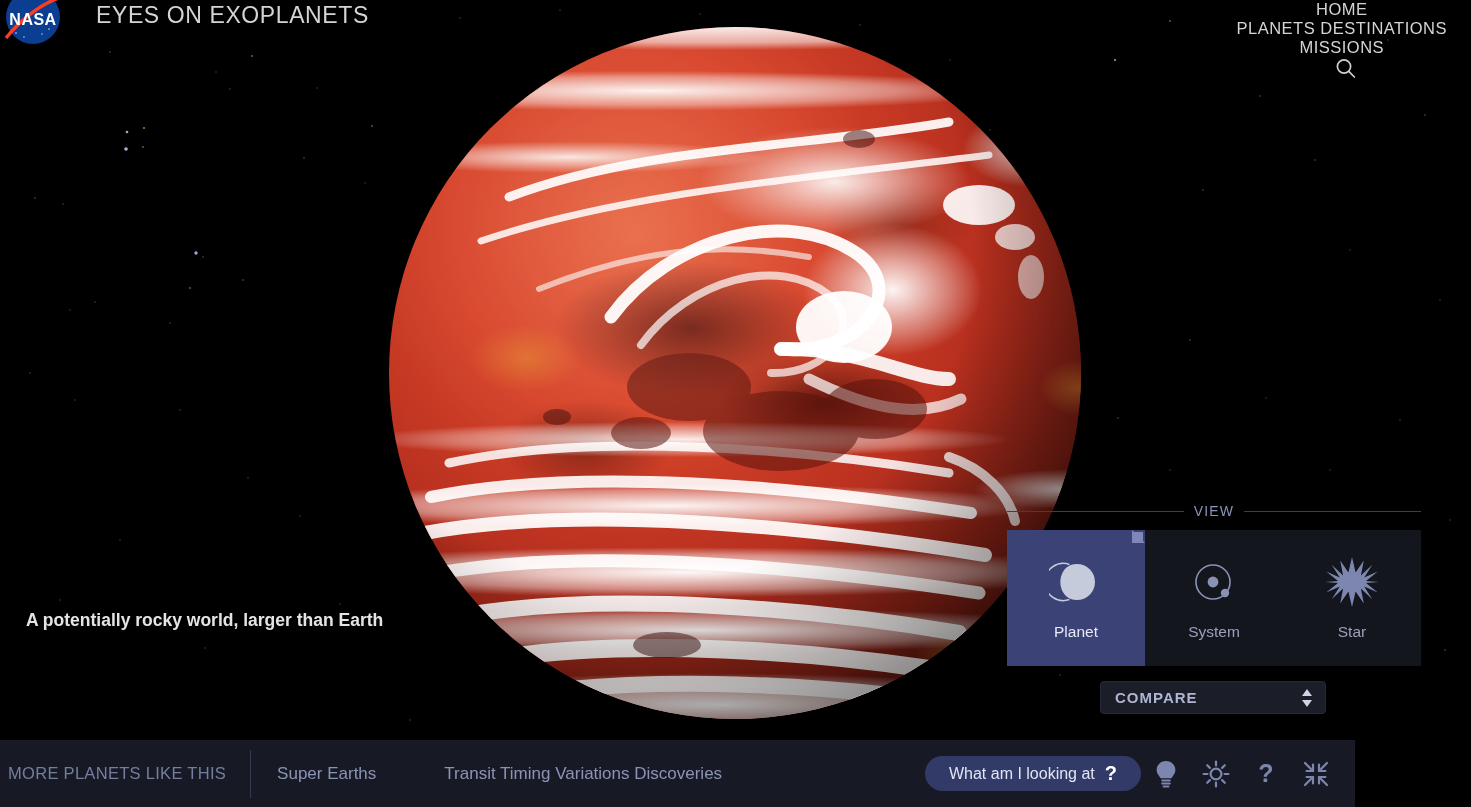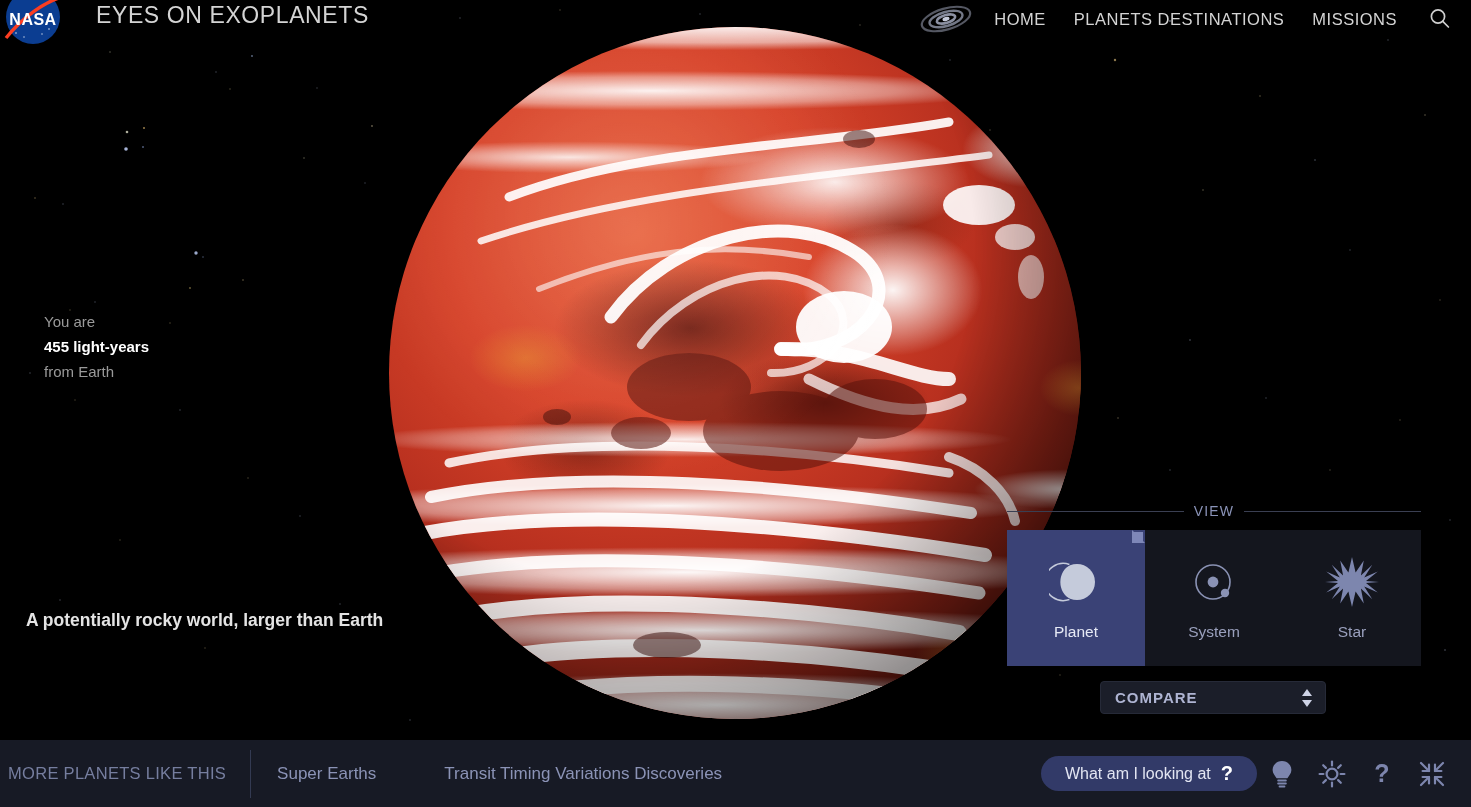--- a/index.html
+++ b/index.html
@@ -87,21 +87,21 @@
     position: absolute; left: 2px; top: -4px;
     width: 66px; height: 54px;
   }
   #app-title {
     position: absolute; left: 96px; top: 2px;
     font-size: 23px; letter-spacing: .6px;
     color: #d4d4d4; font-weight: 400; white-space: nowrap;
   }
   #nav {
     position: absolute; right: 10px; top: 0;
-    height: 38px; display: flex; align-items: center; gap: 0;
+    height: 38px; display: flex; align-items: center; gap: 0; flex-direction: column;
   }
   #nav .galaxy-icon { width: 56px; height: 30px; margin-right: 6px; }
   #nav a {
     color: #d4d4d4; text-decoration: none;
     font-size: 16.5px; letter-spacing: .5px;
     padding: 0 14px; white-space: nowrap;
   }
   #nav .search-btn {
     width: 42px; height: 34px; display: flex;
     align-items: center; justify-content: center; margin-left: 8px;
@@ -179,21 +179,21 @@
     padding: 0 12px 0 14px; cursor: pointer;
   }
   #compare .clabel {
     font-size: 15px; letter-spacing: 1px; color: #aeb4d2; font-weight: 700;
   }
   #compare .spin { width: 12px; height: 20px; }
 
   
   #bottom-bar {
     position: absolute; left: 0; bottom: 0; z-index: 10;
-    width: 1471px; height: 67px;
+    width: 1355px; height: 67px;
     background: #171a25;
     display: flex; align-items: center;
   }
   #more-label {
     margin-left: 8px; padding-right: 24px;
     font-size: 16.5px; color: #767e9f; letter-spacing: .3px; white-space: nowrap;
   }
   #bb-divider { width: 1px; height: 48px; background: #333a52; }
   #related-links { display: flex; align-items: flex-end; gap: 16px; }
   #related-links a {
@@ -356,25 +356,20 @@
       <a href="#">MISSIONS</a>
       <div class="search-btn">
         <svg width="24" height="24" viewBox="0 0 24 24" aria-hidden="true">
           <circle cx="10" cy="9.5" r="6.6" fill="none" stroke="#cfcfcf" stroke-width="1.7"></circle>
           <line x1="14.8" y1="14.4" x2="20.4" y2="20" stroke="#cfcfcf" stroke-width="1.7" stroke-linecap="round"></line>
         </svg>
       </div>
     </nav>
   </div>
 
-  <div id="distance">
-    <div class="dim">You are</div>
-    <div class="val">455 light-years</div>
-    <div class="dim">from Earth</div>
-  </div>
 
   <div id="name-block">
     <div id="planet-tagline">A potentially rocky world, larger than Earth</div>
   </div>
 
   <div id="view-panel">
     <div id="view-legend">
       <span class="rule"></span>
       <span>VIEW</span>
       <span class="rule"></span>

